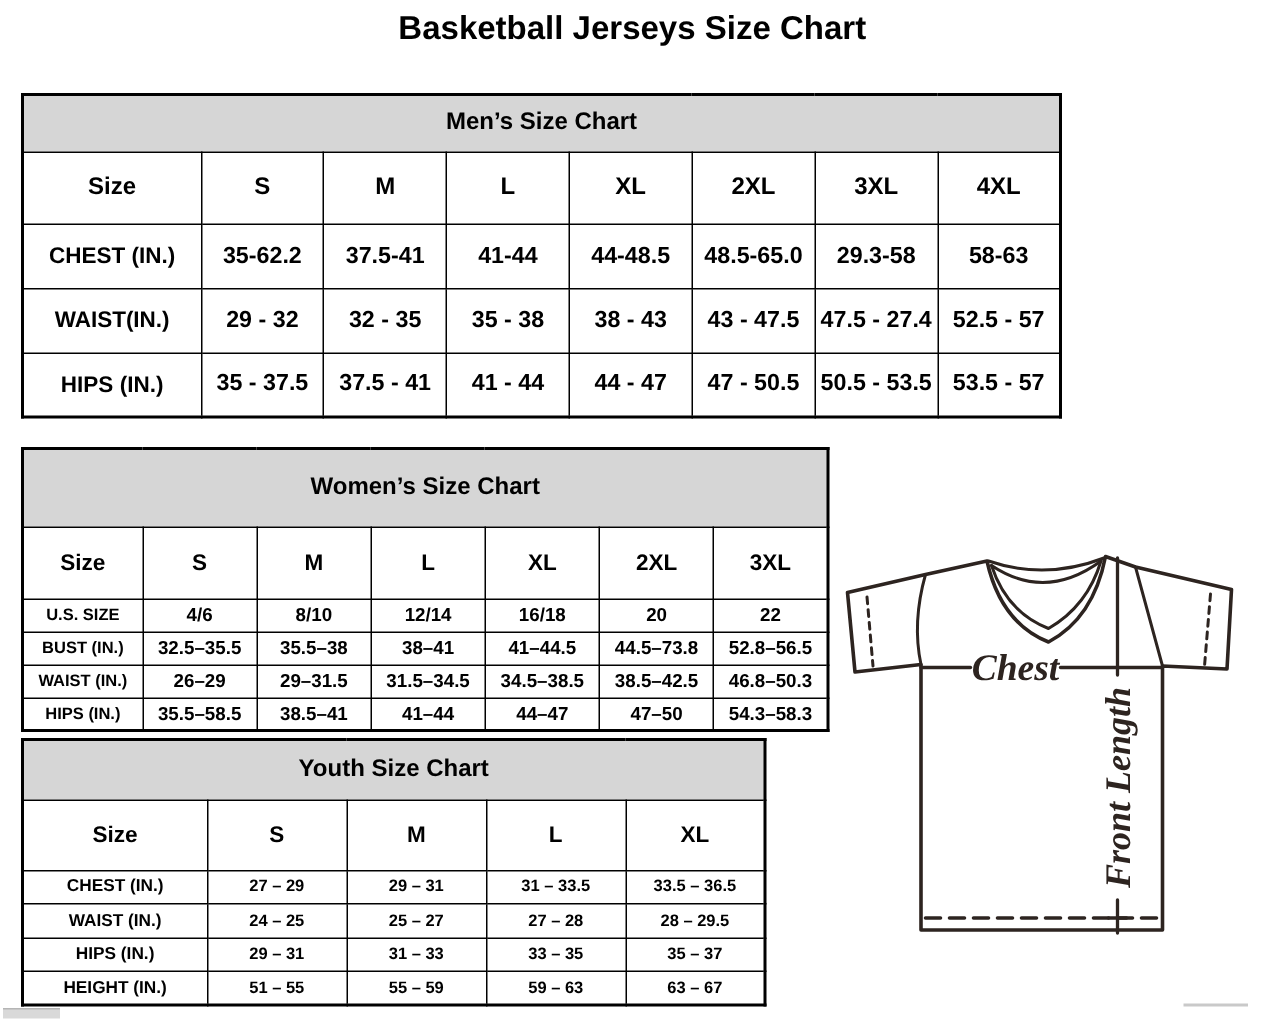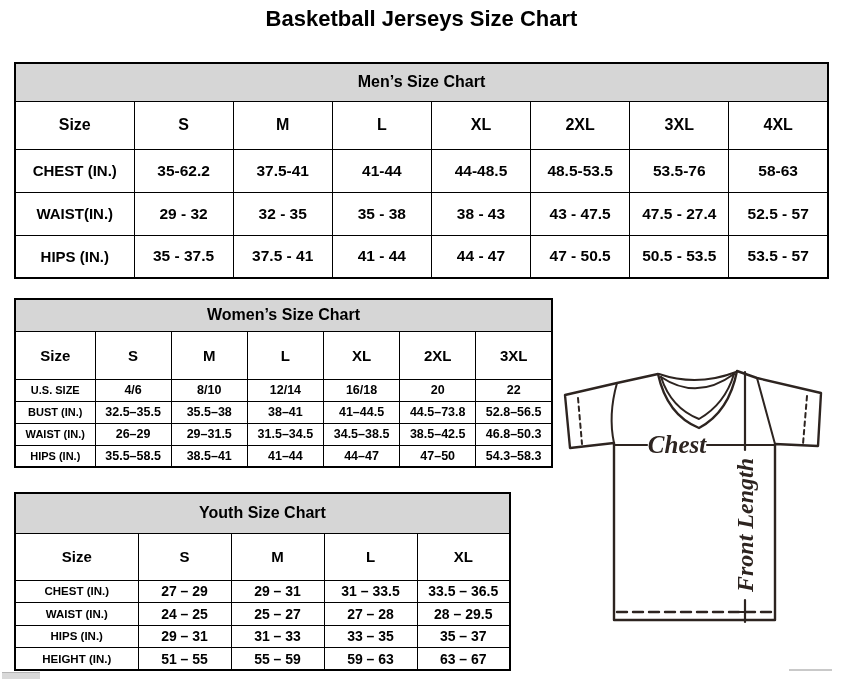--- a/index.html
+++ b/index.html
@@ -28,42 +28,42 @@
     text-align:center;
     vertical-align:middle;
     font-weight:bold;
     padding:0;
     overflow:hidden;
     white-space:nowrap;
   }
   .tbl-title { background:#d6d6d6; font-size:16px; }
 
   
-  #men { left:14px; top:62px; width:815px; }
+  #men { left:14px; top:62px; width:694px; }
   #men .title-row    { height:38px; }
   #men .head-row th  { height:47px; font-size:16px; }
   #men tbody tr      { height:43px; }
   #men tbody th      { font-size:15px; }
   #men tbody td      { font-size:15.5px; }
 
   
   #women { left:14px; top:298px; width:539px; }
-  #women .title-row   { height:32px;margin-top:40px; }
+  #women .title-row   { height:52px;margin-top:40px; }
   #women .head-row th { height:47px; font-size:15px; }
   #women tbody tr     { height:22px; }
   #women tbody th     { font-size:11px;text-align:center; }
   #women tbody td     { font-size:12.5px; }
 
   
   #youth { left:14px; top:492px; width:497px; }
   #youth .title-row   { height:40px;border-radius:15px; }
   #youth .head-row th { height:46px; font-size:15px; }
   #youth tbody tr     { height:22.5px; }
   #youth tbody th     { font-size:11.5px; }
-  #youth tbody td     { font-size:14px; }
+  #youth tbody td     { font-size:11px; }
 
   
   .jersey-wrap { position:absolute; left:555px; top:360px; width:278px; height:268px; }
   .jersey-wrap svg { display:block; }
   .measure-label {
     font-family:"Liberation Serif", serif;
     font-style:italic;
     font-weight:bold;
     fill:#2d2420;
   }
@@ -109,22 +109,22 @@
         <th>4XL</th>
       </tr>
   </thead>
   <tbody>
       <tr>
         <th>CHEST (IN.)</th>
         <td>35-62.2</td>
         <td>37.5-41</td>
         <td>41-44</td>
         <td>44-48.5</td>
-        <td>48.5-53.5</td>
-        <td>53.5-76</td>
+        <td>48.5-65.0</td>
+        <td>29.3-58</td>
         <td>58-63</td>
       </tr>
       <tr>
         <th>WAIST(IN.)</th>
         <td>29 - 32</td>
         <td>32 - 35</td>
         <td>35 - 38</td>
         <td>38 - 43</td>
         <td>43 - 47.5</td>
         <td>47.5 - 27.4</td>

